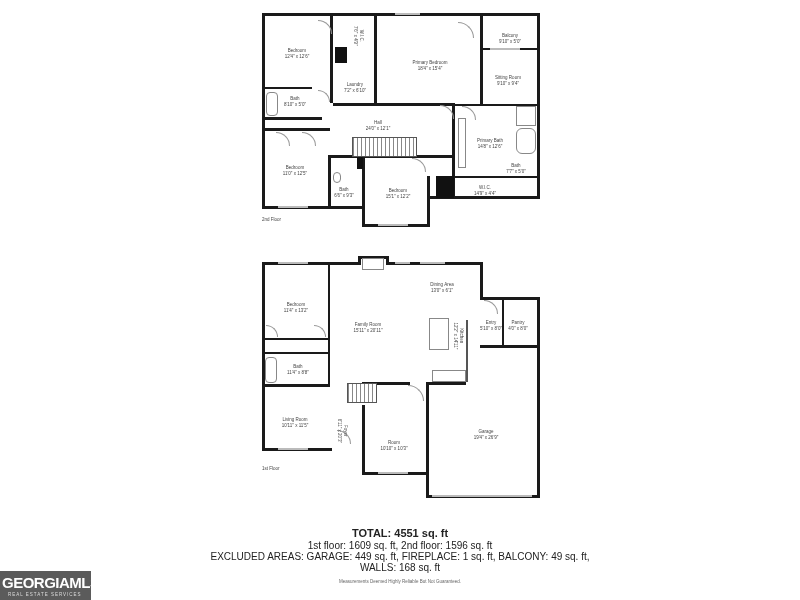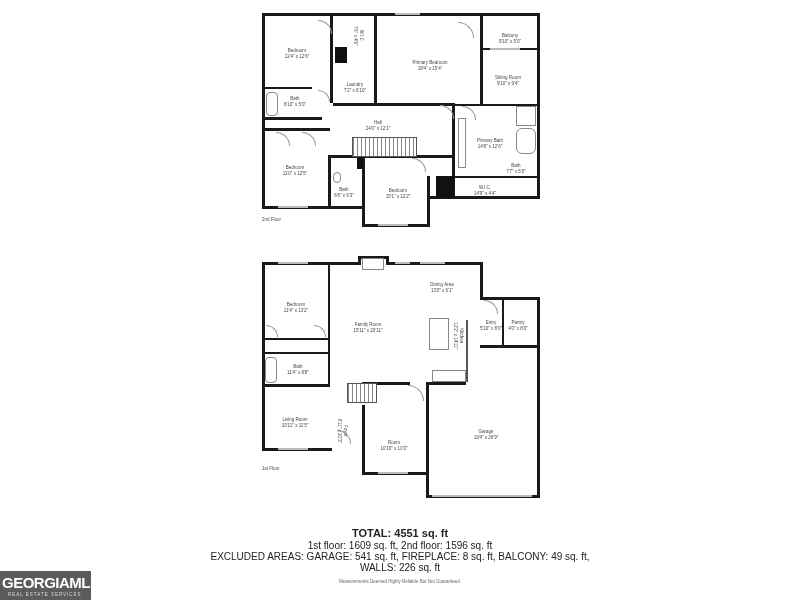--- a/index.html
+++ b/index.html
@@ -222,20 +222,20 @@
     </div>
   <div class="lbl" style="left:486px;top:429px;">
       <span class="n">Garage</span>
       <span class="d">19'4" x 26'9"</span>
     </div>
   <div class="floor-lbl" style="left:262px;top:466px;">1st Floor</div>
 </div>
 
 <div class="summary" id="total">TOTAL: 4551 sq. ft</div>
 <div class="summary" id="line1">1st floor: 1609 sq. ft, 2nd floor: 1596 sq. ft</div>
-<div class="summary" id="line2">EXCLUDED AREAS: GARAGE: 541 sq. ft, FIREPLACE: 8 sq. ft, BALCONY: 49 sq. ft,</div>
-<div class="summary" id="line3">WALLS: 226 sq. ft</div>
+<div class="summary" id="line2">EXCLUDED AREAS: GARAGE: 449 sq. ft, FIREPLACE: 1 sq. ft, BALCONY: 49 sq. ft,</div>
+<div class="summary" id="line3">WALLS: 168 sq. ft</div>
 <div class="summary" id="disclaimer">Measurements Deemed Highly Reliable But Not Guaranteed.</div>
 
 <div id="logo">
   <span class="main">GEORGIAMLS</span>
   <span class="sub">REAL ESTATE SERVICES</span>
 </div>
 
 </body></html>

